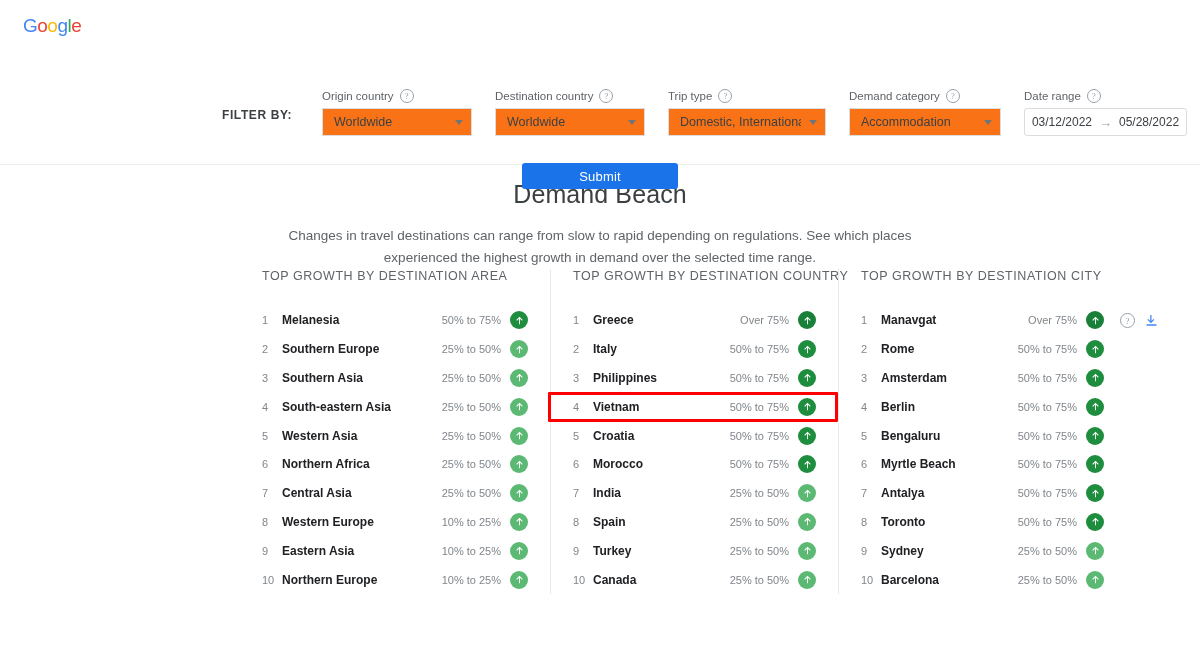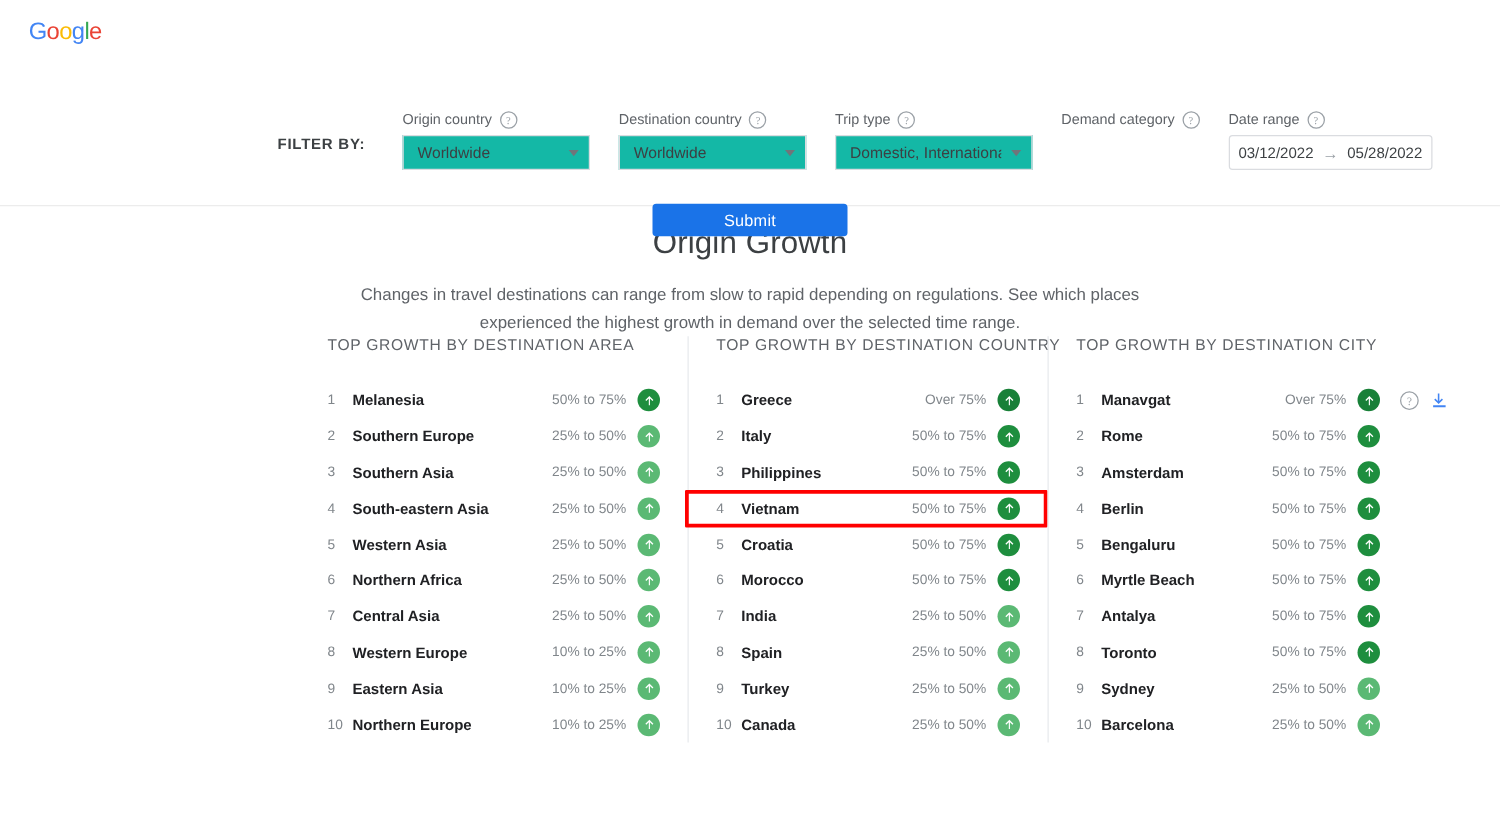--- a/index.html
+++ b/index.html
@@ -84,21 +84,21 @@
     color: #9aa0a6;
     margin-left: 6px;
     line-height: 1;
     font-family: "Liberation Serif", serif;
     flex: 0 0 12px;
   }
   .select-box {
     height: 28px;
     border: 1px solid #dadce0;
     border-radius: 0;
-    background: #14b8a6;
+    background: #f97316;
     display: flex;
     align-items: center;
     padding: 0 8px 0 11px;
     font-size: 12.5px;
     color: #3c4043;
     box-sizing: border-box;
     cursor: pointer;
   }
   .select-box .sel-val { flex: 1 1 auto; white-space: nowrap; overflow: hidden; }
   .caret {
@@ -304,20 +304,24 @@
         <span class="sel-val">Domestic, International</span>
         <span class="caret"></span>
       </div>
     </div>
 
     <div class="filter-field">
       <div class="field-label">
         <span>Demand category</span>
         <span class="help-dot">?</span>
       </div>
+      <div class="select-box w-demand">
+        <span class="sel-val">Accommodation</span>
+        <span class="caret"></span>
+      </div>
     </div>
 
     <div class="filter-field">
       <div class="field-label">
         <span>Date range</span>
         <span class="help-dot">?</span>
       </div>
       <div class="daterange-box">
         <span>03/12/2022</span>
         <span class="arrow-sep">→</span>
@@ -325,21 +329,21 @@
       </div>
     </div>
   </div>
 
   <div class="submit-wrap">
     <button class="submit-btn">Submit</button>
   </div>
 </div>
 
 <div>
-  <div class="section-title">Origin Growth</div>
+  <div class="section-title">Demand Beach</div>
   <div class="section-desc">Changes in travel destinations can range from slow to rapid depending on regulations. See which places experienced the highest growth in demand over the selected time range.</div>
 
   <div class="tool-icons">
     <div class="icon-help-circle">?</div>
     <svg class="icon-download" width="15" height="15" viewBox="0 0 24 24" fill="#4285f4">
       <path d="M12 3v9.6l3.2-3.2 1.4 1.4L11 16.4 5.4 10.8l1.4-1.4L10 12.6V3h2z"></path>
       <path d="M4 18h16v2.4H4z"></path>
     </svg>
   </div>
 

